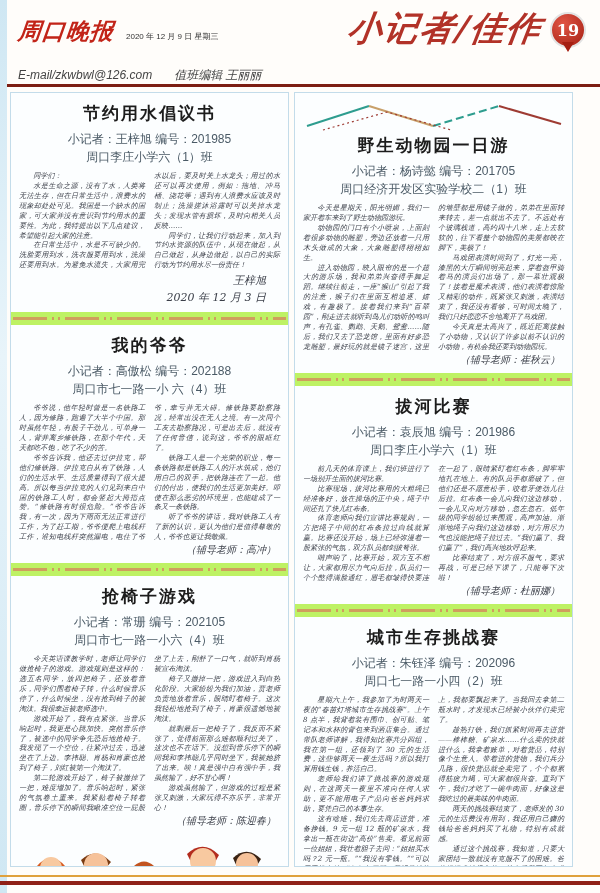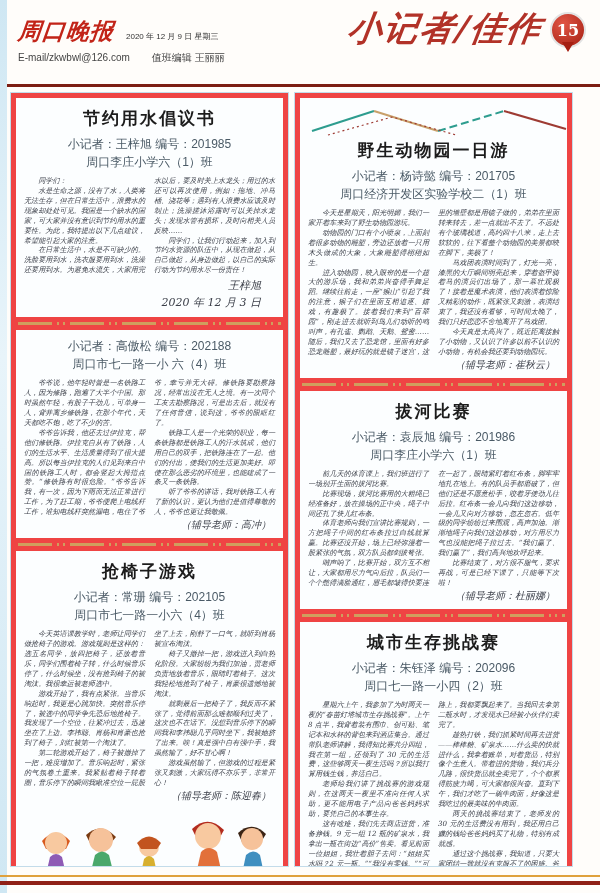--- a/index.html
+++ b/index.html
@@ -9,36 +9,36 @@
     font-family:"Liberation Sans", sans-serif;
   }
   .left-strip{position:absolute;left:0;top:0;width:7px;height:893px;
     background:linear-gradient(180deg,#cfe7f3,#e8f4fa 40%,#cfe7f3);}
   
   .masthead{position:relative;height:72px;padding:10px 14px 0 16px;}
   .mast-left{position:absolute;left:18px;top:16px;}
   .paper-logo{font-family:"DejaVu Serif",serif;font-style:italic;font-weight:bold;
     color:#c22418;font-size:23px;letter-spacing:1px;transform:skewX(-6deg);display:inline-block;}
   .mast-date{font-size:8px;color:#333;margin-left:12px;}
-  .mast-line2{font-size:10px;color:#444;margin-top:4px;}
+  .mast-line2{font-size:12px;color:#444;margin-top:20px;font-style:italic;}
   .mast-line2 span{margin-right:22px;}
   .mast-right{position:absolute;right:14px;top:10px;display:flex;align-items:flex-start;}
   .section-title{font-family:"DejaVu Serif",serif;font-style:italic;font-weight:bold;
     color:#b23228;font-size:34px;transform:skewX(-8deg);letter-spacing:2px;line-height:1.1;}
   .page-badge{position:relative;width:32px;height:32px;margin-left:8px;margin-top:2px;
     background:radial-gradient(circle at 35% 30%,#e05545,#a51f12);border-radius:50%;
     color:#fff;display:flex;align-items:center;justify-content:center;
     font-size:16px;font-weight:bold;border:2px solid #e3e3e3;
     font-family:"DejaVu Serif",serif;}
   .page-badge::after{content:'';position:absolute;bottom:-12px;left:50%;
     transform:translateX(-50%);border:6px solid transparent;border-top:10px solid #a51f12;}
   .rule-top{height:3px;background:#7c1d12;margin-top:2px;}
   
   .main{display:flex;gap:5px;padding:5px 7px 0 10px;height:775px;overflow:hidden;}
-  .col{width:279px;background:#ef4444;border:1px solid #c3dcea;padding:5px;
+  .col{width:279px;background:#bef264;border:1px solid #c3dcea;
     box-sizing:border-box;overflow:hidden;}
   .article{background:#fcfeff;padding:7px 8px 6px 8px;}
   .a-title{margin:2px 0 5px 0;text-align:center;font-size:17px;font-weight:bold;
     color:#1c1c1c;letter-spacing:2px;}
   .a-byline,.a-school{text-align:center;font-size:12px;color:#4a5a66;line-height:1.5;}
   .a-school{margin-bottom:5px;}
   .a-body{column-count:2;column-gap:9px;font-size:7.1px;line-height:1.4;color:#3b3f49;
     text-align:justify;font-family:"DejaVu Serif",serif;font-style:italic;}
   .a-body p{margin:0;text-indent:2em;}
   .salutation{text-indent:0;}
@@ -64,21 +64,21 @@
 
   <header class="masthead">
     <div class="mast-left">
       <span class="paper-logo">周口晚报</span><span class="mast-date">2020 年 12 月 9 日  星期三</span>
       <div class="mast-line2">
         <span>E-mail/zkwbwl@126.com</span><span>值班编辑  王丽丽</span>
       </div>
     </div>
     <div class="mast-right">
       <span class="section-title">小记者/佳作</span>
-      <span class="page-badge">15</span>
+      <span class="page-badge">19</span>
     </div>
   </header>
   <div class="rule-top"></div>
 
   <main class="main">
 
     <div class="col">
 
       <section class="article">
         <h2 class="a-title">节约用水倡议书</h2>
@@ -92,20 +92,21 @@
           </div>
         <div class="a-sign">
           <div>王梓旭</div>
           <div>2020 年 12 月 3 日</div>
         </div>
       </section>
 
       <div class="divider"></div>
 
       <section class="article">
+        <h2 class="a-title">我的爷爷</h2>
         <div class="a-byline">小记者：高傲松 编号：202188</div>
         <div class="a-school">周口市七一路一小 六（4）班</div>
         <div class="a-body">
             <p>爷爷说，他年轻时曾是一名铁路工人，因为修路，跑遍了大半个中国。那时虽然年轻，有股子干劲儿，可单身一人，背井离乡修铁路，在那个年代，天天都吃不饱，吃了不少的苦。</p>
             <p>爷爷告诉我，他还去过伊拉克，帮他们修铁路。伊拉克自从有了铁路，人们的生活水平、生活质量得到了很大提高。所以每当伊拉克的人们见到来自中国的铁路工人时，都会竖起大拇指点赞。“修铁路有时很危险。”爷爷告诉我，有一次，因为下雨而无法正常进行工作，为了赶工期，爷爷便爬上电线杆工作，谁知电线杆突然漏电，电住了爷爷，幸亏并无大碍。修铁路要勘察路况，经常出没在无人之境。有一次同个工友去勘察路况，可是出去后，就没有了任何音信，说到这，爷爷的眼眶红了。</p>
             <p>铁路工人是一个光荣的职业，每一条铁路都是铁路工人的汗水筑成，他们用自己的双手，把铁路连在了一起。他们的付出，使我们的生活更加美好。即使在那么恶劣的环境里，也能建成了一条又一条铁路。</p>
             <p>听了爷爷的讲话，我对铁路工人有了新的认识，更认为他们是值得尊敬的人，爷爷也更让我敬佩。</p>
           </div>
         <div class="a-teacher">（辅导老师：高冲）</div>
       </section>

